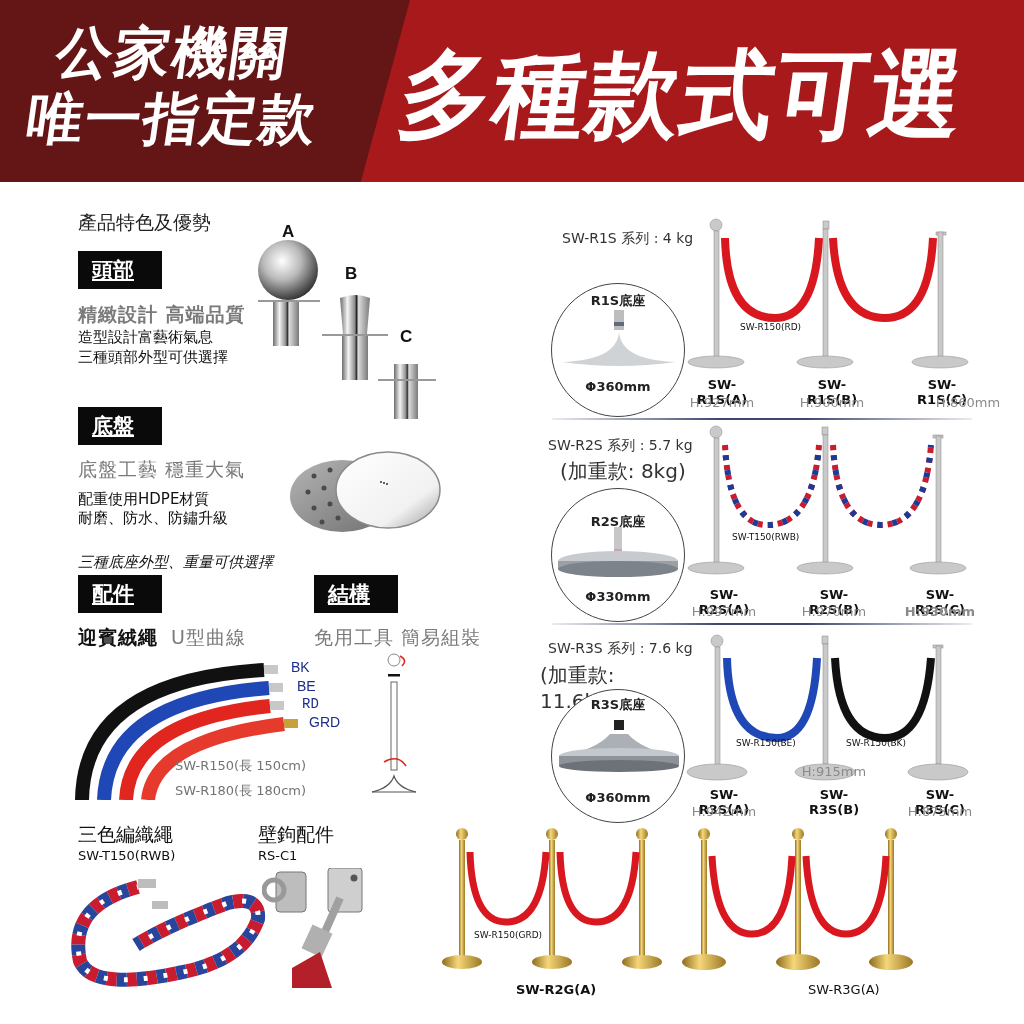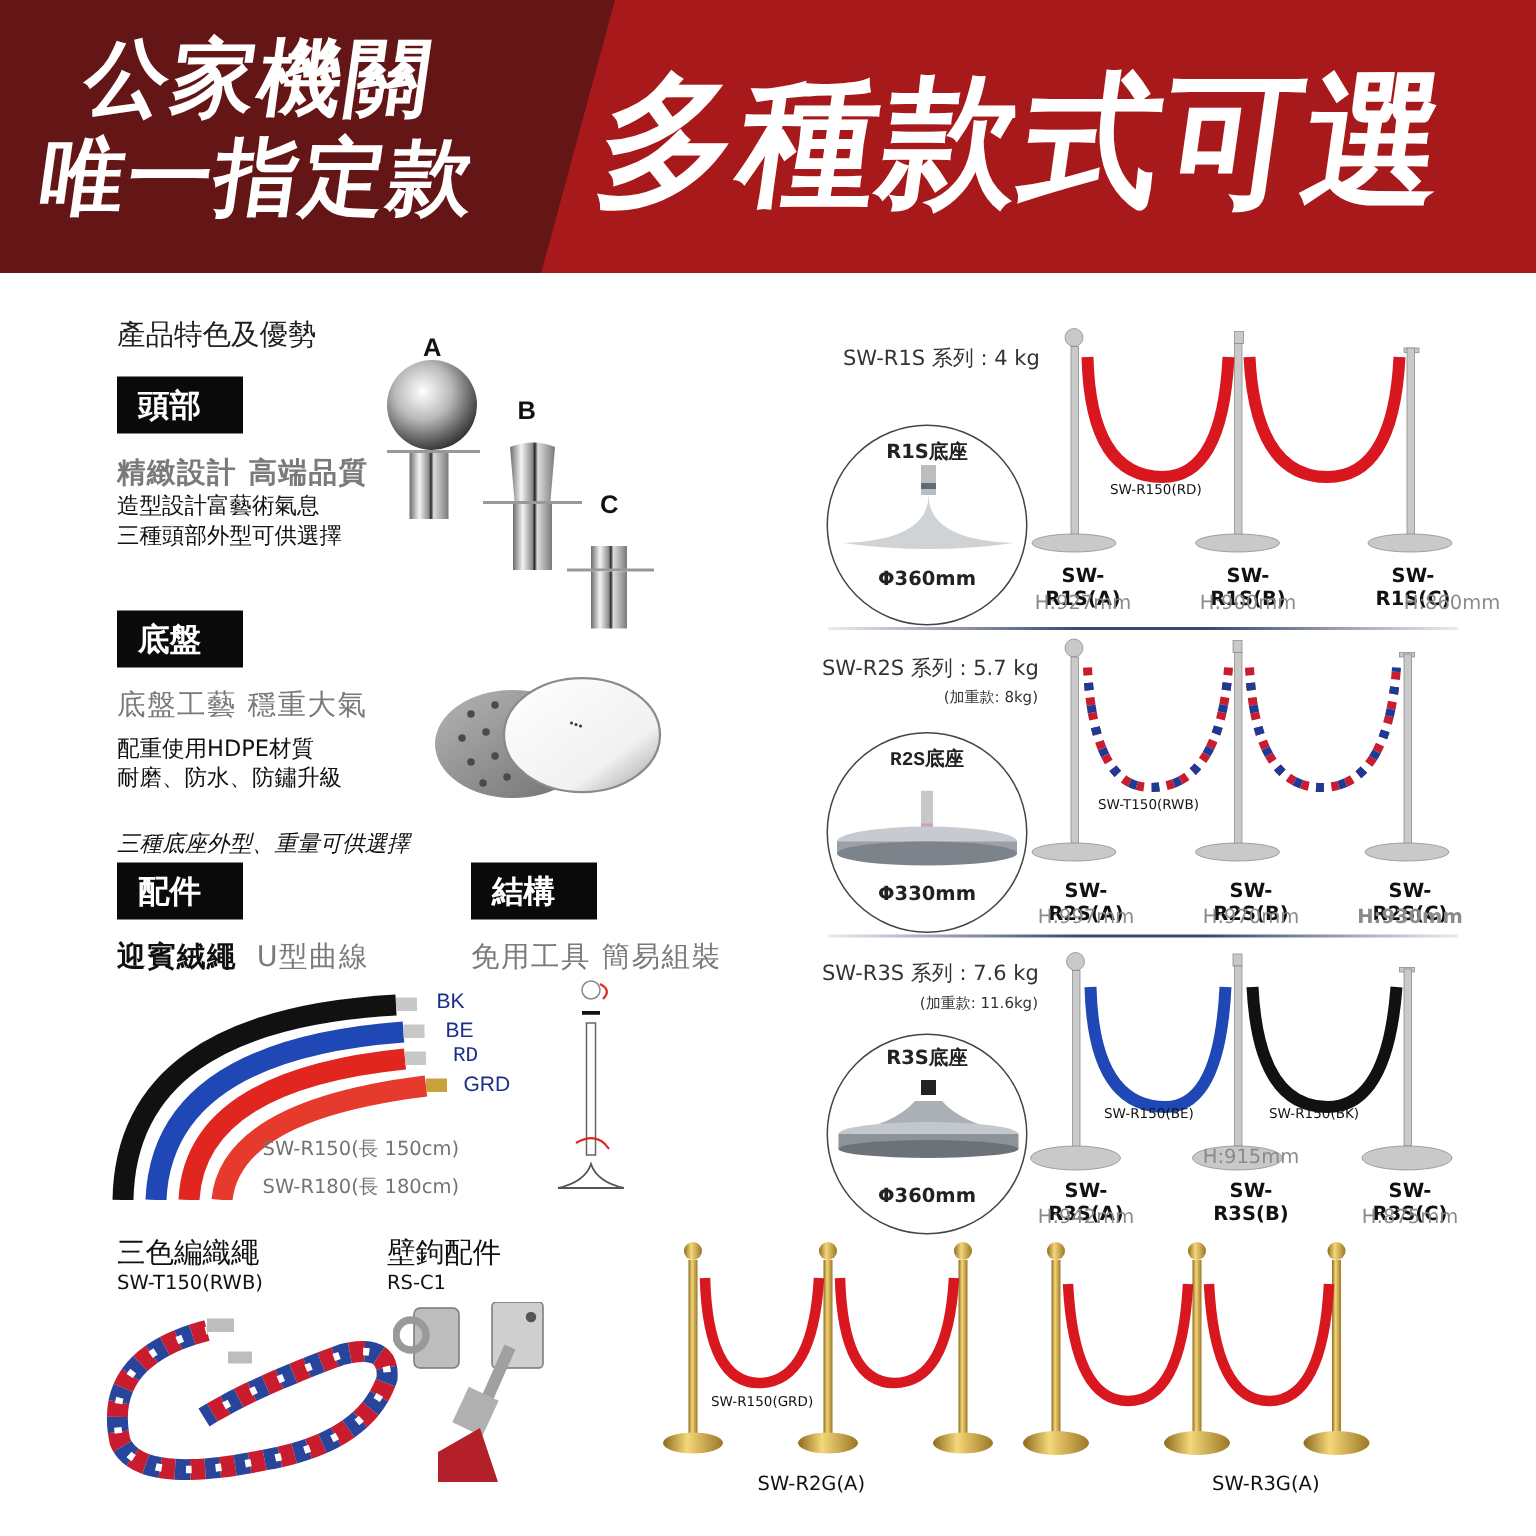--- a/index.html
+++ b/index.html
@@ -14,33 +14,33 @@
     font-family: "DejaVu Sans", sans-serif; transform: skewX(-8deg); }
   .banner-left-text .l1 { font-size: 56px; letter-spacing: 2px; line-height: 66px; display: block; padding-left: 20px; }
   .banner-left-text .l2 { font-size: 56px; letter-spacing: 2px; line-height: 66px; display: block; }
   .banner-right-text { position: absolute; left: 400px; top: 40px; color: #fff; font-weight: bold;
     font-size: 92px; letter-spacing: 2px; line-height: 110px; transform: skewX(-8deg) scaleY(1.05); }
 
   
   .abs { position: absolute; }
   .title-main { left: 78px; top: 210px; font-size: 19px; color: #222; }
   .black-tag { background: #0a0a0a; color: #fff; font-size: 21px; font-weight: bold; padding: 0 14px;
-    height: 38px; line-height: 38px; width: 84px; }
+    height: 38px; line-height: 38px; width: 84px; text-decoration: underline; }
   .gray-lead { font-size: 19px; color: #7a7a7a; letter-spacing: 1px; }
   .body-line { font-size: 15px; color: #111; line-height: 21px; }
   .label-letter { font-family: "Liberation Sans", sans-serif; font-weight: bold; font-size: 17px; color: #111; }
   .dark-lead { font-size: 19px; color: #111; font-weight: bold; letter-spacing: 1px; }
   .rope-code { font-family: "Liberation Sans", sans-serif; font-size: 14px; color: #1a2e8a; }
   .spec-text { font-size: 13px; color: #737373; }
   .sub-title { font-size: 19px; color: #111; }
   .code-small { font-size: 13px; color: #111; }
 
   
   .series-title { font-size: 14px; color: #333; }
-  .series-title-2 { font-size: 10px; color: #333; text-align: right; }
+  .series-title-2 { font-size: 20px; color: #333; text-align: left; }
   .circle { border: 1.5px solid #444; border-radius: 50%; background: #fff; }
   .circle-label { font-size: 13px; color: #222; font-weight: bold; text-align: center; width: 100%; }
   .circle-dia { font-size: 13px; color: #222; font-weight: bold; text-align: center; width: 100%; }
   .model-name { font-size: 13px; color: #111; font-weight: bold; text-align: center; }
   .model-h { font-size: 13px; color: #8a8a8a; text-align: center; }
   .rope-label { font-size: 9px; color: #111; }
   .divider { height: 2px; background: linear-gradient(90deg, rgba(60,70,110,0.1), #3c466e 40%, #3c466e 60%, rgba(60,70,110,0.1)); }
   .gold-label { font-size: 13px; color: #111; }
 
   svg { display: block; }
@@ -219,21 +219,21 @@
 <div class="abs model-name" style="left:794px; top:377px; width:76px;">SW-R1S(B)</div>
 <div class="abs model-h" style="left:794px; top:395px; width:76px;">H:900mm</div>
 <div class="abs model-name" style="left:904px; top:377px; width:76px;">SW-R1S(C)</div>
 <div class="abs model-h" style="left:906px; top:395px; width:76px;margin-left:24px;">H:860mm</div>
 
 <div class="abs divider" style="left:552px; top:418px; width:420px;"></div>
 
 <div class="abs series-title" style="left:548px; top:437px;">SW-R2S 系列 : 5.7 kg</div>
 <div class="abs series-title-2" style="left:560px; top:458px; width:132px;">(加重款: 8kg)</div>
 <div class="abs circle" style="left:551px; top:488px; width:134px; height:134px;">
-  <div class="abs circle-label" style="top:8px;font-family:Liberation Mono, monospace;">R2S底座</div>
+  <div class="abs circle-label" style="top:24px;">R2S底座</div>
   <svg class="abs" style="left:4px; top:38px;" width="126" height="52">
     <rect x="58" y="0" width="8" height="28" fill="#c7c7c7"></rect>
     <rect x="58" y="22" width="8" height="6" fill="#c9a3b7"></rect>
     <ellipse cx="62" cy="34" rx="60" ry="10" fill="#c7cbcf"></ellipse>
     <rect x="2" y="34" width="120" height="8" fill="#9aa0a6"></rect>
     <ellipse cx="62" cy="42" rx="60" ry="8" fill="#7d838a"></ellipse>
   </svg>
   <div class="abs circle-dia" style="top:100px;">Φ330mm</div>
 </div>
 <svg class="abs" style="left:685px; top:420px;" width="300" height="160">
@@ -327,14 +327,14 @@
     <circle cx="455" cy="12" r="6"></circle>
       <rect x="452" y="18" width="6" height="118"></rect>
       <ellipse cx="455" cy="140" rx="22" ry="8"></ellipse>
   </g>
   <path d="M34 30 Q36 100 70 100 Q106 100 110 30" stroke="#d9171f" stroke-width="7" fill="none"></path>
   <path d="M124 30 Q126 100 160 100 Q196 100 200 30" stroke="#d9171f" stroke-width="7" fill="none"></path>
   <path d="M276 34 Q280 112 316 112 Q352 112 356 34" stroke="#d9171f" stroke-width="7" fill="none"></path>
   <path d="M370 34 Q374 112 410 112 Q446 112 450 34" stroke="#d9171f" stroke-width="7" fill="none"></path>
 </svg>
 <div class="abs rope-label" style="left:474px; top:930px;">SW-R150(GRD)</div>
-<div class="abs gold-label" style="left:505px; top:982px;">SW-R2G(A)</div>
+<div class="abs gold-label" style="left:516px; top:982px;font-weight:bold;">SW-R2G(A)</div>
 <div class="abs gold-label" style="left:808px; top:982px;">SW-R3G(A)</div>
 
 </body></html>

